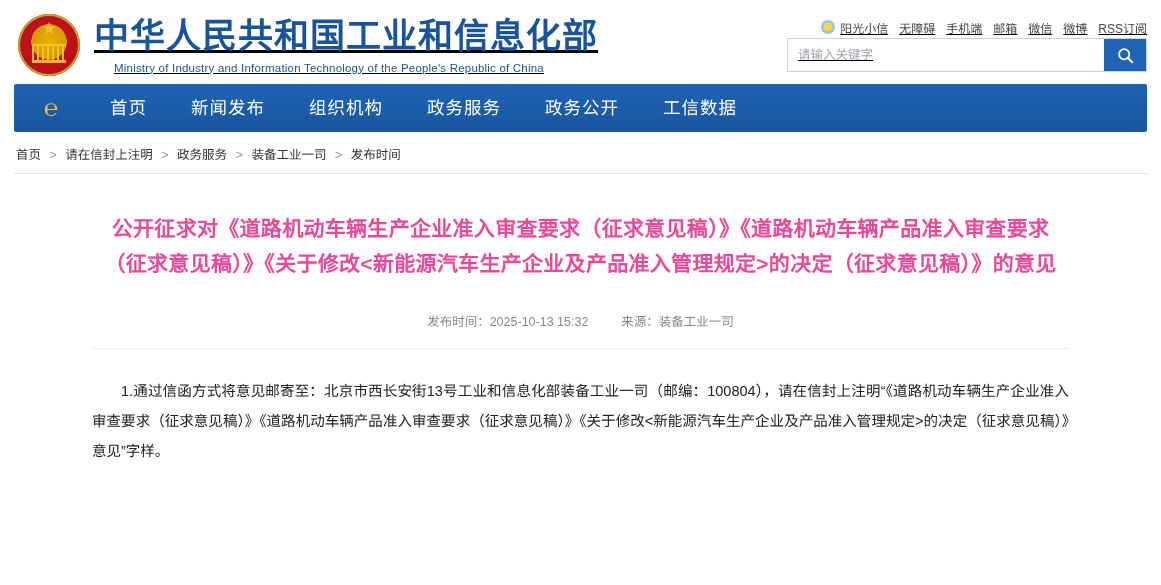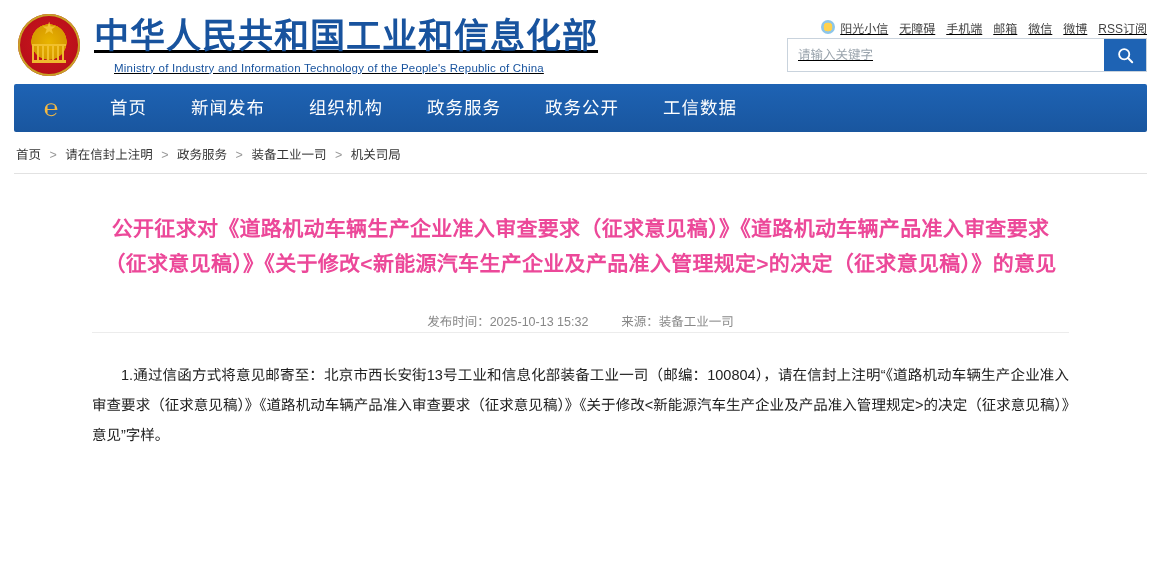--- a/index.html
+++ b/index.html
@@ -173,21 +173,21 @@
     font-weight: bold;
     color: #ec4899;
     line-height: 1.65;
     letter-spacing: .3px;
   }
   .art-meta {
     margin-top: 30px;
     text-align: center;
     font-size: 12.5px;
     color: #888;
-    padding-bottom: 2px;
+    padding-bottom: 18px;
     border-bottom: 1px solid #ececec;
   }
   .art-meta .gap { display: inline-block; width: 26px; }
   .art-body {
     margin-top: 28px;
     font-size: 14.5px;
     color: #222;
     line-height: 2.05;
     text-align: justify;
   }
@@ -240,21 +240,21 @@
 
 <div class="crumb">
   <a href="#">首页</a>
   <span class="sep">&gt;</span>
   <a href="#">请在信封上注明</a>
   <span class="sep">&gt;</span>
   <a href="#">政务服务</a>
   <span class="sep">&gt;</span>
   <a href="#">装备工业一司</a>
   <span class="sep">&gt;</span>
-  <a href="#">机关司局</a>
+  <a href="#">发布时间</a>
 </div>
 
 <div class="article">
   <h1 class="art-title">公开征求对《道路机动车辆生产企业准入审查要求（征求意见稿）》《道路机动车辆产品准入审查要求（征求意见稿）》《关于修改&lt;新能源汽车生产企业及产品准入管理规定&gt;的决定（征求意见稿）》的意见</h1>
 
   <div class="art-meta">
     <span>发布时间：</span><span>2025-10-13 15:32</span>
     <span class="gap"></span>
     <span>来源：</span><span>装备工业一司</span>
   </div>

